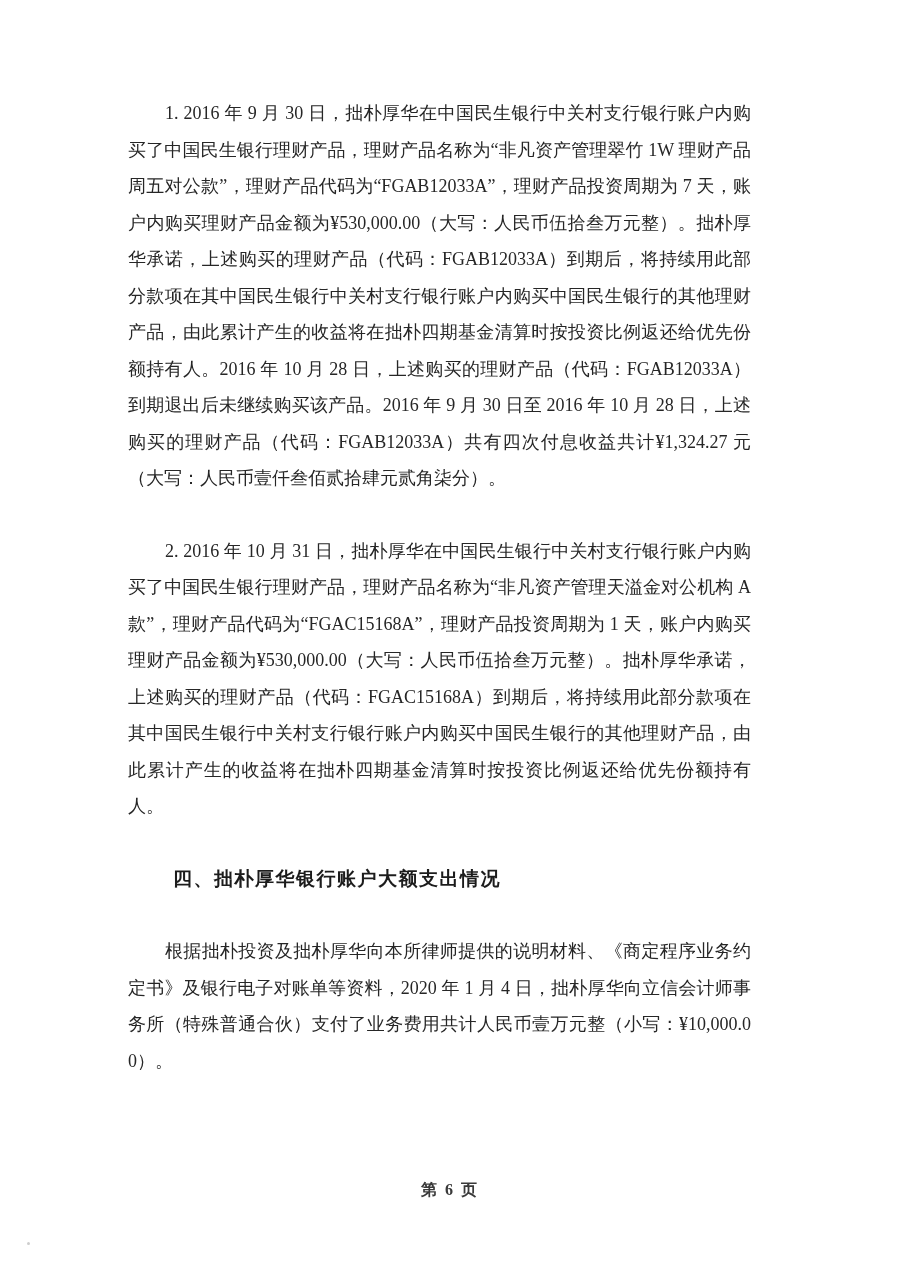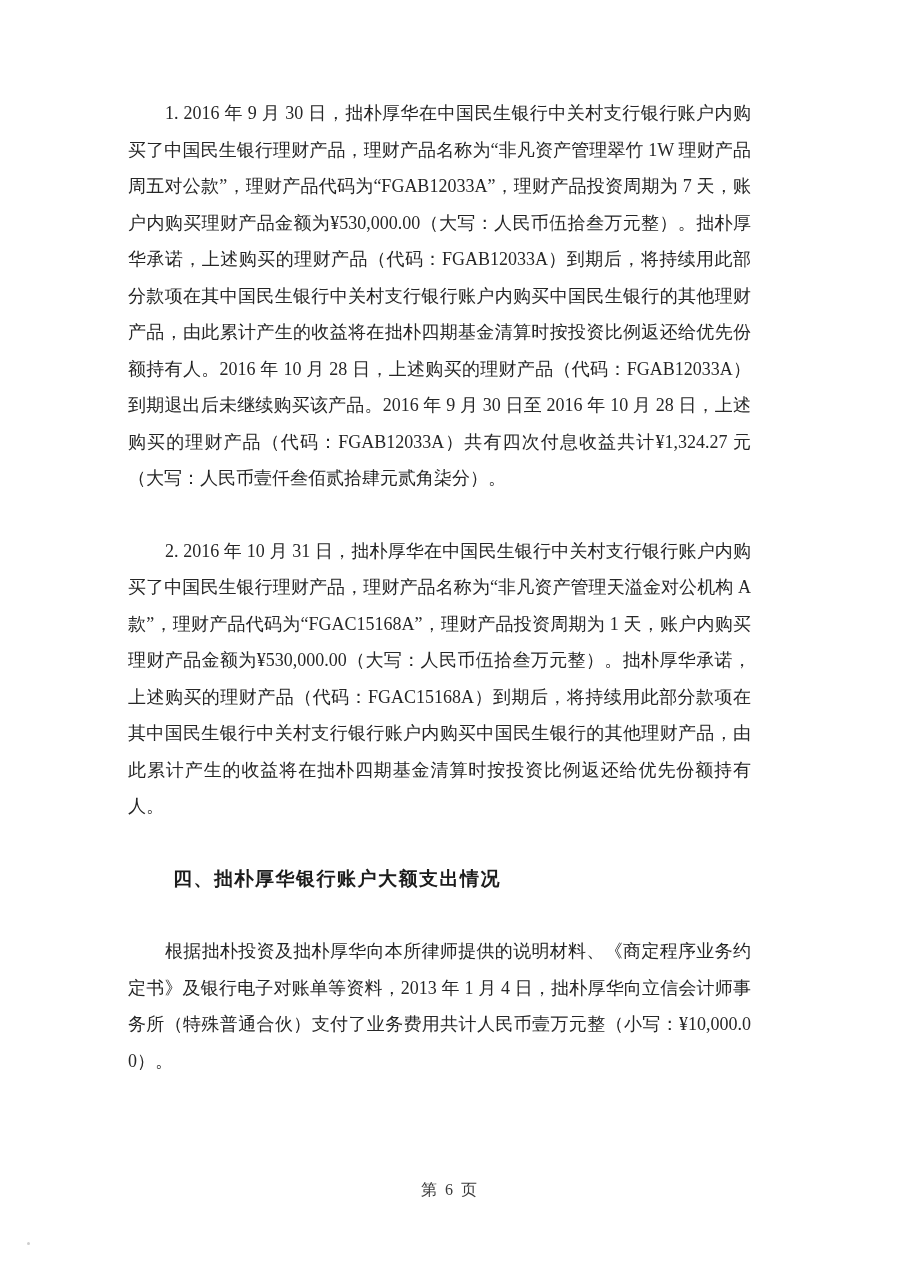--- a/index.html
+++ b/index.html
@@ -50,20 +50,21 @@
   .footer {
     position: absolute;
     top: 1178px;
     left: 0;
     width: 900px;
     text-align: center;
     font-size: 16px;
     line-height: 24px;
     color: #3a3a3a;
     letter-spacing: 2px;
+    font-weight: bold;
   }
   .scan-noise-dot {
     position: absolute;
     left: 27px;
     top: 1242px;
     width: 3px;
     height: 3px;
     border-radius: 50%;
     background: #b8b8b8;
     opacity: 0.7;
@@ -75,21 +76,21 @@
 <div class="page">
 
   <div class="content">
 
     <p class="body-para">1. 2016 年 9 月 30 日，拙朴厚华在中国民生银行中关村支行银行账户内购买了中国民生银行理财产品，理财产品名称为“非凡资产管理翠竹 1W 理财产品周五对公款”，理财产品代码为“FGAB12033A”，理财产品投资周期为 7 天，账户内购买理财产品金额为¥530,000.00（大写：人民币伍拾叁万元整）。拙朴厚华承诺，上述购买的理财产品（代码：FGAB12033A）到期后，将持续用此部分款项在其中国民生银行中关村支行银行账户内购买中国民生银行的其他理财产品，由此累计产生的收益将在拙朴四期基金清算时按投资比例返还给优先份额持有人。2016 年 10 月 28 日，上述购买的理财产品（代码：FGAB12033A）到期退出后未继续购买该产品。2016 年 9 月 30 日至 2016 年 10 月 28 日，上述购买的理财产品（代码：FGAB12033A）共有四次付息收益共计¥1,324.27 元（大写：人民币壹仟叁佰贰拾肆元贰角柒分）。</p>
 
     <p class="body-para">2. 2016 年 10 月 31 日，拙朴厚华在中国民生银行中关村支行银行账户内购买了中国民生银行理财产品，理财产品名称为“非凡资产管理天溢金对公机构 A 款”，理财产品代码为“FGAC15168A”，理财产品投资周期为 1 天，账户内购买理财产品金额为¥530,000.00（大写：人民币伍拾叁万元整）。拙朴厚华承诺，上述购买的理财产品（代码：FGAC15168A）到期后，将持续用此部分款项在其中国民生银行中关村支行银行账户内购买中国民生银行的其他理财产品，由此累计产生的收益将在拙朴四期基金清算时按投资比例返还给优先份额持有人。</p>
 
     <h2 class="section-heading">四、拙朴厚华银行账户大额支出情况</h2>
 
-    <p class="body-para">根据拙朴投资及拙朴厚华向本所律师提供的说明材料、《商定程序业务约定书》及银行电子对账单等资料，2013 年 1 月 4 日，拙朴厚华向立信会计师事务所（特殊普通合伙）支付了业务费用共计人民币壹万元整（小写：¥10,000.00）。</p>
+    <p class="body-para">根据拙朴投资及拙朴厚华向本所律师提供的说明材料、《商定程序业务约定书》及银行电子对账单等资料，2020 年 1 月 4 日，拙朴厚华向立信会计师事务所（特殊普通合伙）支付了业务费用共计人民币壹万元整（小写：¥10,000.00）。</p>
 
 
 
   </div>
 
   <div class="footer">第 6 页</div>
 
   <div class="scan-noise-dot"></div>
 
 </div>

